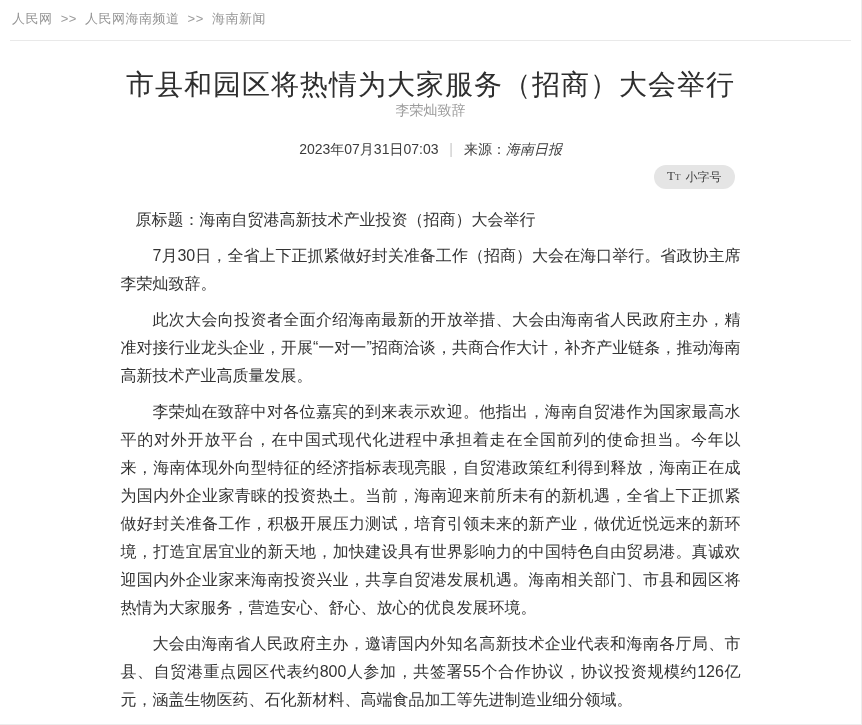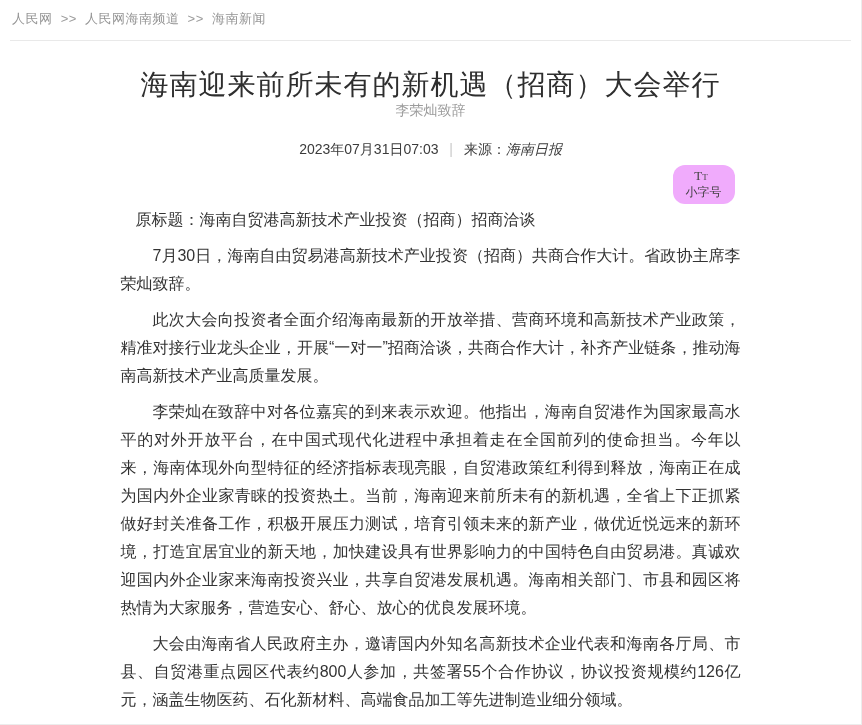--- a/index.html
+++ b/index.html
@@ -57,29 +57,28 @@
   
   .toolbar-row {
     width: 620px;
     margin: 6px auto 0 auto;
     text-align: right;
     padding-right: 6px;
     height: 24px;
   }
   .fontsize-pill {
     display: inline-flex;
-    align-items: center;
-    background: #f0abfc;
+    align-items: flex-end;
+    background: #e5e5e5;
     border-radius: 12px;
     padding: 3px 13px 4px 13px;
     font-size: 12px;
     color: #3c3c3c;
     cursor: pointer;
     line-height: 15px;
-    flex-direction: column;
   }
   .fontsize-pill .tt-icon { margin-right: 5px; color: #444; }
   .tt-icon .t-big { font-size: 13px; font-family: "Liberation Serif", serif; }
   .tt-icon .t-small { font-size: 9px; font-family: "Liberation Serif", serif; }
   
   .article-body {
     width: 620px;
     margin: 17px auto 0 auto;
     font-size: 16px;
     line-height: 28px;
@@ -104,38 +103,38 @@
     <span class="crumb">人民网</span>
     <span class="crumb-sep">&gt;&gt;</span>
     <span class="crumb">人民网海南频道</span>
     <span class="crumb-sep">&gt;&gt;</span>
     <span class="crumb">海南新闻</span>
   </div>
 
   <hr class="head-rule">
 
   <div class="article-head">
-    <h1 class="article-title">海南迎来前所未有的新机遇（招商）大会举行</h1>
+    <h1 class="article-title">市县和园区将热情为大家服务（招商）大会举行</h1>
     <div class="article-subtitle">李荣灿致辞</div>
     <div class="article-meta">
       <span>2023年07月31日07:03</span>
       <span class="meta-divider">|</span>
       <span>来源：</span><span class="meta-source">海南日报</span>
     </div>
   </div>
 
   <div class="toolbar-row">
     <span class="fontsize-pill">
       <span class="tt-icon"><span class="t-big">T</span><span class="t-small">T</span></span>
       <span>小字号</span>
     </span>
   </div>
 
   <div class="article-body">
-    <p class="origin-line">原标题：海南自贸港高新技术产业投资（招商）招商洽谈</p>
-    <p class="para">7月30日，海南自由贸易港高新技术产业投资（招商）共商合作大计。省政协主席李荣灿致辞。</p>
-    <p class="para">此次大会向投资者全面介绍海南最新的开放举措、营商环境和高新技术产业政策，精准对接行业龙头企业，开展“一对一”招商洽谈，共商合作大计，补齐产业链条，推动海南高新技术产业高质量发展。</p>
+    <p class="origin-line">原标题：海南自贸港高新技术产业投资（招商）大会举行</p>
+    <p class="para">7月30日，全省上下正抓紧做好封关准备工作（招商）大会在海口举行。省政协主席李荣灿致辞。</p>
+    <p class="para">此次大会向投资者全面介绍海南最新的开放举措、大会由海南省人民政府主办，精准对接行业龙头企业，开展“一对一”招商洽谈，共商合作大计，补齐产业链条，推动海南高新技术产业高质量发展。</p>
     <p class="para">李荣灿在致辞中对各位嘉宾的到来表示欢迎。他指出，海南自贸港作为国家最高水平的对外开放平台，在中国式现代化进程中承担着走在全国前列的使命担当。今年以来，海南体现外向型特征的经济指标表现亮眼，自贸港政策红利得到释放，海南正在成为国内外企业家青睐的投资热土。当前，海南迎来前所未有的新机遇，全省上下正抓紧做好封关准备工作，积极开展压力测试，培育引领未来的新产业，做优近悦远来的新环境，打造宜居宜业的新天地，加快建设具有世界影响力的中国特色自由贸易港。真诚欢迎国内外企业家来海南投资兴业，共享自贸港发展机遇。海南相关部门、市县和园区将热情为大家服务，营造安心、舒心、放心的优良发展环境。</p>
     <p class="para">大会由海南省人民政府主办，邀请国内外知名高新技术企业代表和海南各厅局、市县、自贸港重点园区代表约800人参加，共签署55个合作协议，协议投资规模约126亿元，涵盖生物医药、石化新材料、高端食品加工等先进制造业细分领域。</p>
 
   </div>
 
 </div>
 
 </body></html>

